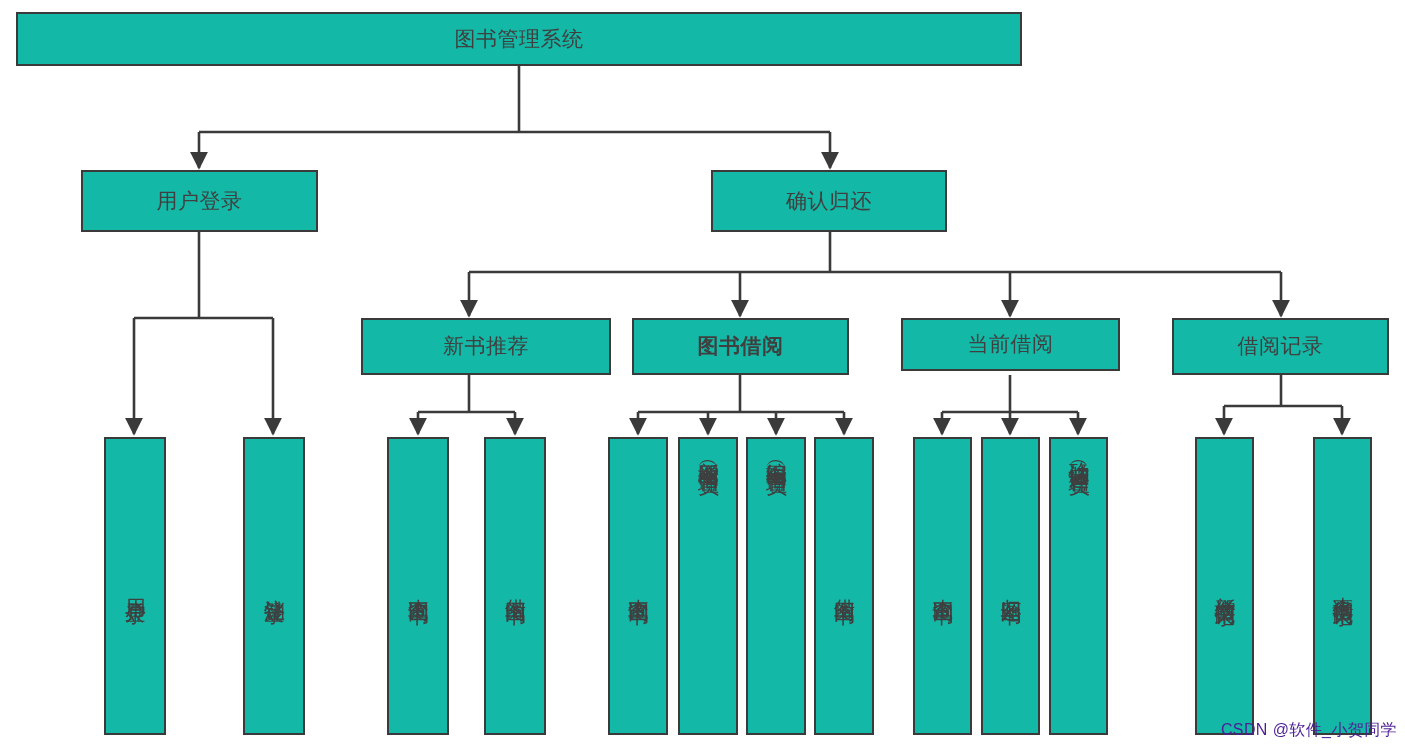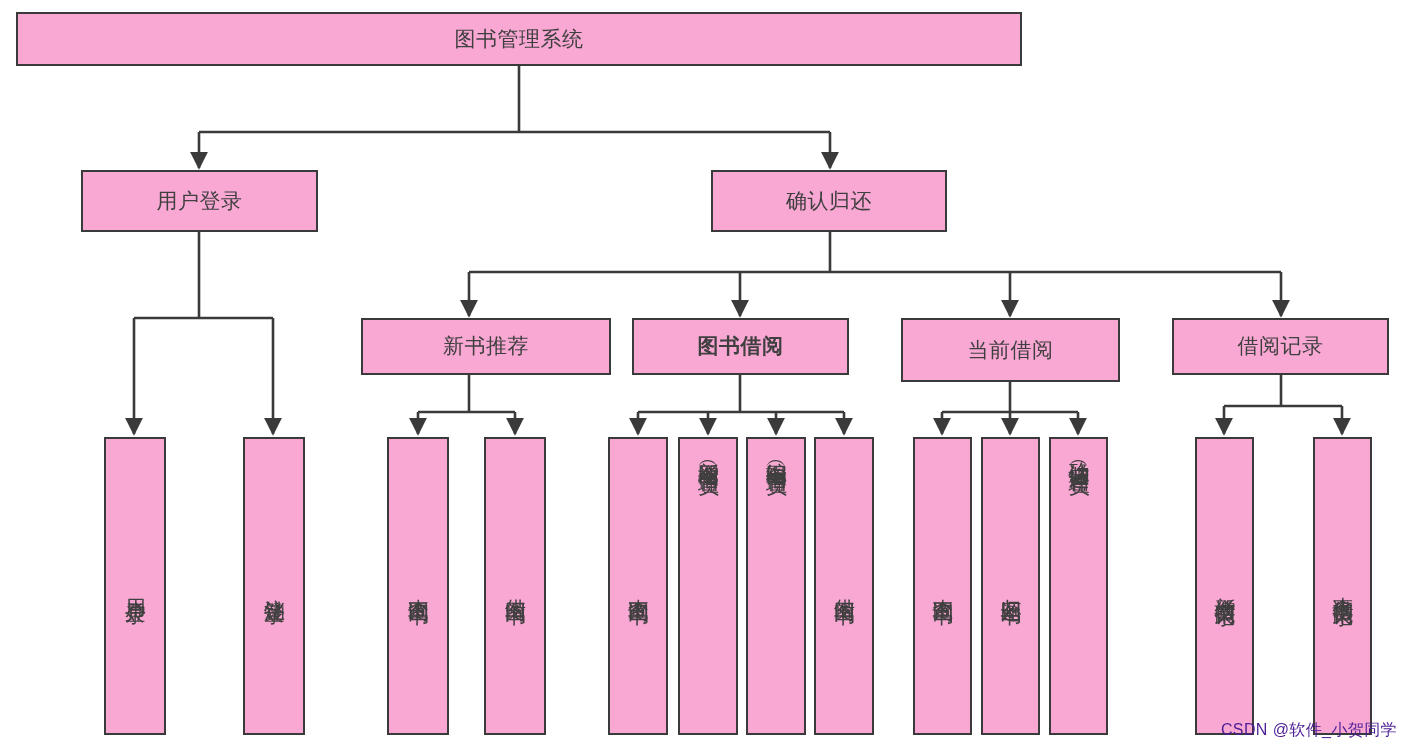--- a/index.html
+++ b/index.html
@@ -20,21 +20,21 @@
   svg.wires {
     position: absolute;
     left: 0;
     top: 0;
     width: 1405px;
     height: 747px;
   }
   .node {
     position: absolute;
     box-sizing: border-box;
-    background: #f9a8d4;
+    background: #14b8a6;
     border: 2.5px solid #3a3a3a;
     display: flex;
     align-items: center;
     justify-content: center;
     color: #3c3c3c;
     z-index: 3;
   }
   .node-label {
     font-size: 21px;
     line-height: 1.18;
@@ -133,21 +133,21 @@
   <div class="node" style="left:711px; top:170px; width:236px; height:62px;">
     <span class="node-label">确认归还</span>
   </div>
 
   <div class="node" style="left:361px; top:318px; width:250px; height:57px;">
     <span class="node-label">新书推荐</span>
   </div>
   <div class="node" style="left:632px; top:318px; width:217px; height:57px;font-weight:bold;">
     <span class="node-label">图书借阅</span>
   </div>
-  <div class="node" style="left:901px; top:318px; width:219px; height:64px;">
+  <div class="node" style="left:901px; top:318px; width:219px; height:53px;">
     <span class="node-label">当前借阅</span>
   </div>
   <div class="node" style="left:1172px; top:318px; width:217px; height:57px;">
     <span class="node-label">借阅记录</span>
   </div>
 
   <div class="node vertical centered" style="left:104px; top:437px; width:62px; height:298px;">
     <span class="node-label">用户登录</span>
   </div>
   <div class="node vertical centered" style="left:243px; top:437px; width:62px; height:298px;">

